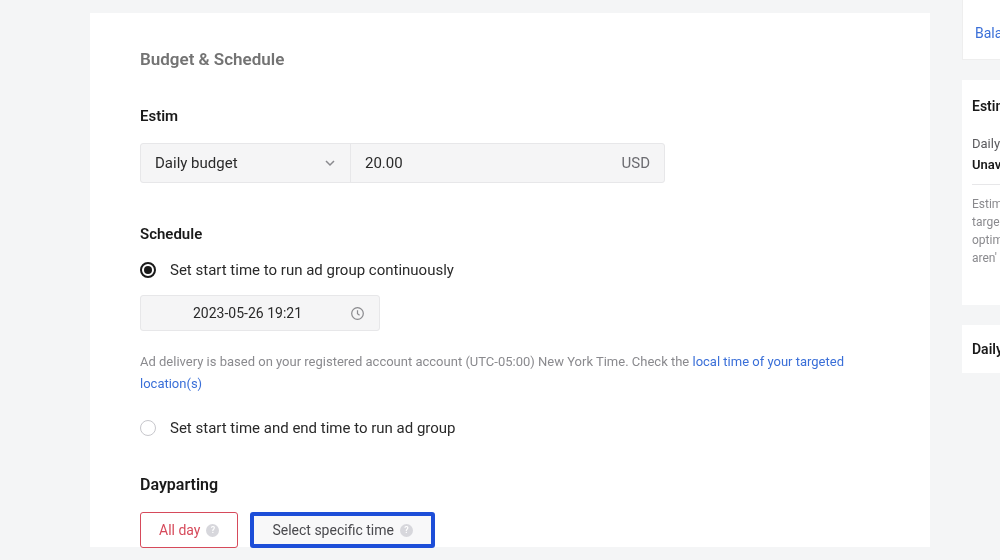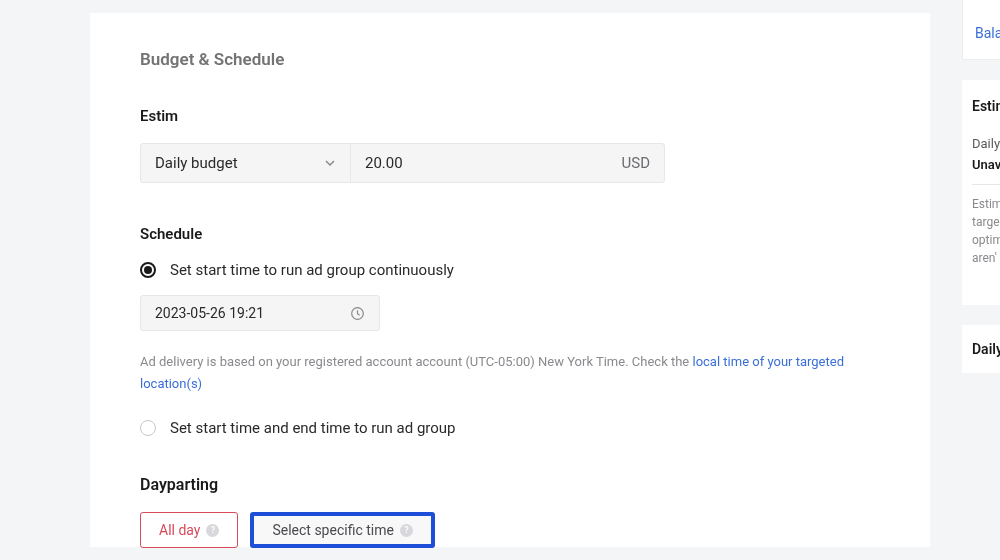--- a/index.html
+++ b/index.html
@@ -12,21 +12,21 @@
   .budget-type { flex: 0 0 210px; display: flex; align-items: center; justify-content: space-between; padding: 0 14px; color: #2a2a2a; font-size: 15px; border-right: 1px solid #e7e7e9; height: 100%; cursor: pointer; }
   .chevron { width: 12px; height: 12px; }
   .chevron path { stroke: #8a8a8e; stroke-width: 1.5; fill: none; }
   .budget-amount { flex: 1; padding: 0 14px; font-size: 15px; color: #2a2a2a; background: transparent; border: none; outline: none; }
   .budget-currency { padding: 0 14px; font-size: 15px; color: #6b6b70; }
   .radio-row { display: flex; align-items: center; gap: 14px; margin-bottom: 16px; }
   .radio { width: 16px; height: 16px; border-radius: 50%; border: 2px solid #1a1a1a; display: inline-flex; align-items: center; justify-content: center; flex-shrink: 0; }
   .radio.selected::after { content: ""; width: 8px; height: 8px; border-radius: 50%; background: #1a1a1a; }
   .radio.empty { border: 1.5px solid #c7c7cc; }
   .radio-label { font-size: 15px; color: #2a2a2a; }
-  .datetime-box { display: flex; align-items: center; gap: 10px; background: #f5f5f6; border: 1px solid #e7e7e9; border-radius: 3px; height: 36px; padding: 0 14px; width: 240px; margin-bottom: 20px; }
+  .datetime-box { display: flex; align-items: center; gap: 10px; background: #f5f5f6; border: 1px solid #e7e7e9; border-radius: 3px; height: 36px; padding: 0 14px; width: 240px; margin-bottom: 20px; text-align: center; }
   .datetime-box span { font-size: 14px; color: #2a2a2a; flex: 1; }
   .clock-icon { width: 15px; height: 15px; }
   .clock-icon circle { stroke: #8a8a8e; stroke-width: 1.3; fill: none; }
   .clock-icon path { stroke: #8a8a8e; stroke-width: 1.3; fill: none; }
   .note { font-size: 13px; color: #8a8a8e; line-height: 1.7; margin-bottom: 24px; max-width: 740px; }
   .note .tz { color: #8a8a8e; }
   .note a { color: #3a6fd8; text-decoration: none; cursor: pointer; }
   .dayparting-label { font-size: 16px; font-weight: 600; color: #1a1a1a; margin-top: 38px; margin-bottom: 18px; }
   .seg-row { display: flex; gap: 12px; }
   .seg-btn { height: 36px; padding: 4px 18px; display: inline-flex; align-items: center; gap: 6px; font-size: 14px; border-radius: 3px; cursor: pointer; }

